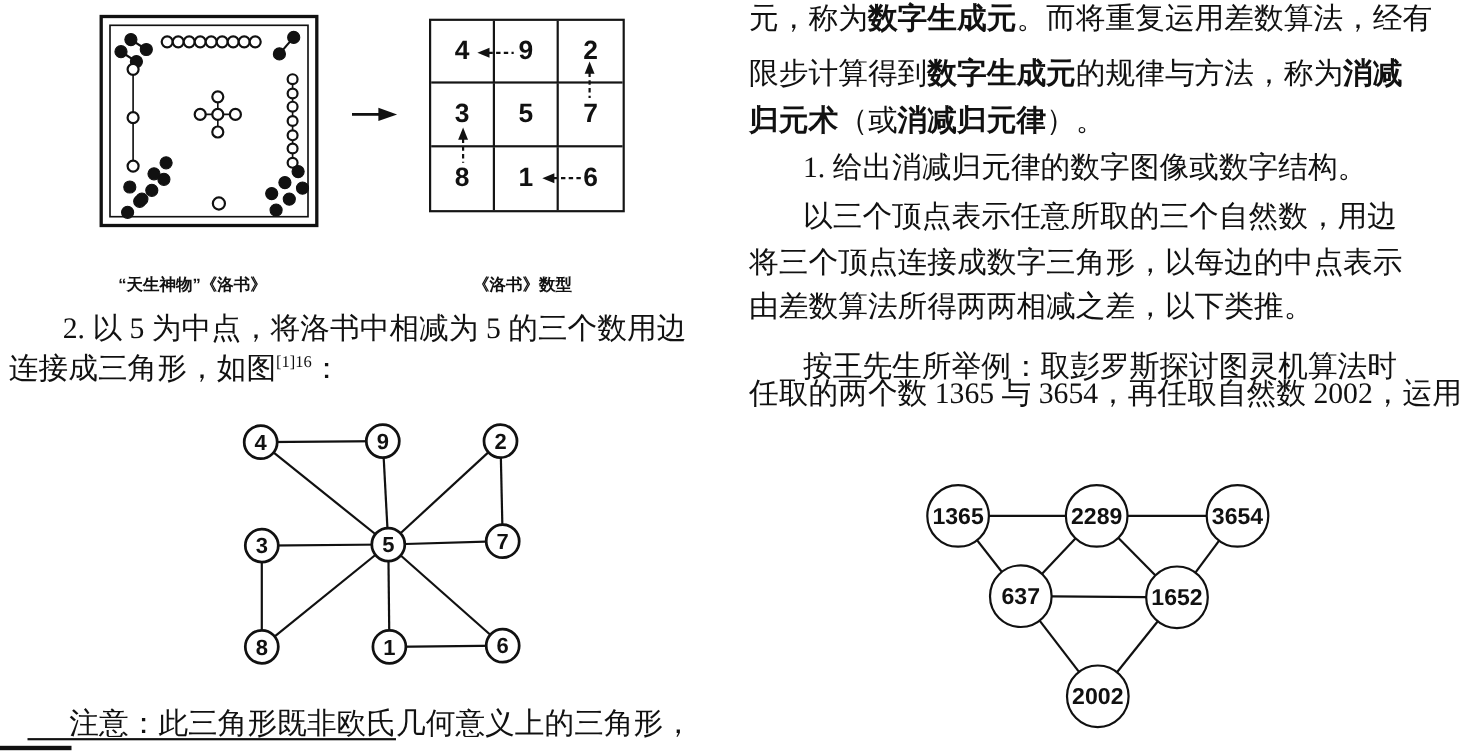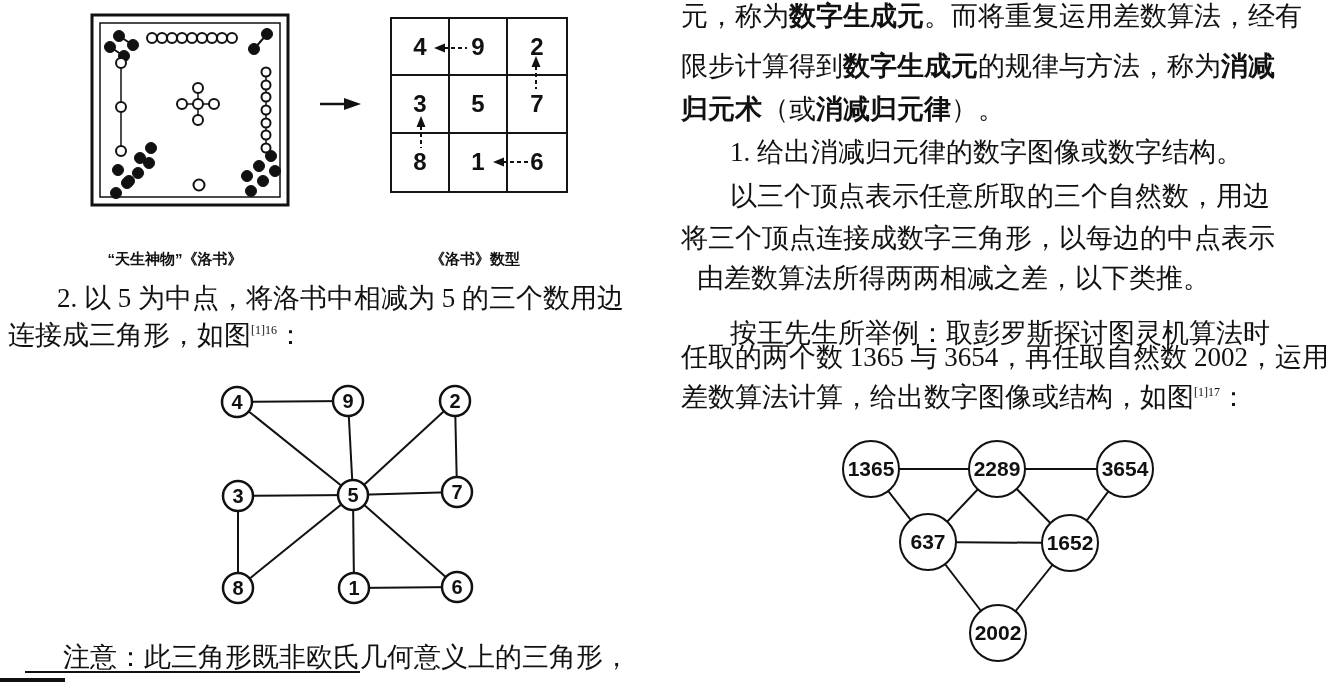--- a/index.html
+++ b/index.html
@@ -1,21 +1,21 @@
 <!DOCTYPE html>
 <html><head>
 <meta charset="utf-8">
 <style>
   html,body{margin:0;padding:0;background:#888;}
   .page{position:relative;width:1343px;height:683px;background:#ffffff;overflow:hidden;
         font-family:"Liberation Serif",serif;color:#111;}
   .overlay{position:absolute;left:0;top:0;width:1343px;height:683px;pointer-events:none;}
   .tline{position:absolute;white-space:nowrap;font-size:27px;line-height:33px;color:#111;}
   .tline b{font-weight:bold;}
-  sup{font-size:12px;line-height:0;letter-spacing:0;}
+  sup{font-size:15px;line-height:0;letter-spacing:0;}
   .caption{position:absolute;font-family:"Liberation Sans",sans-serif;font-weight:bold;
            font-size:15px;text-align:center;color:#111;margin-top:8px;}
   .magic-square{position:absolute;left:390px;top:17px;width:178px;height:176px;
                 border:2.5px solid #151515;display:grid;grid-template-columns:1fr 1fr 1fr;
                 grid-template-rows:1fr 1fr 1fr;box-sizing:border-box;}
   .ms-cell{display:flex;align-items:center;justify-content:center;
            font-family:"Liberation Sans",sans-serif;font-weight:bold;font-size:24px;
            border-right:2px solid #151515;border-bottom:2px solid #151515;}
   .ms-cell:nth-child(3n){border-right:none;}
   .ms-cell:nth-child(n+7){border-bottom:none;}
@@ -163,24 +163,23 @@
   <div class="tline" style="left:63px;top:641px;">注意：此三角形既非欧氏几何意义上的三角形，</div>
   <div class="rule note-underline"></div>
   <div class="rule footnote-rule"></div>
 
   <div class="tline" style="left:681px;top:0;"><span>元，称为</span><b>数字生成元</b><span>。而将重复运用差数算法，经有</span></div>
   <div class="tline" style="left:681px;top:50px;"><span>限步计算得到</span><b>数字生成元</b><span>的规律与方法，称为</span><b>消减</b></div>
   <div class="tline" style="left:681px;top:93px;"><b>归元术</b><span>（或</span><b>消减归元律</b><span>）。</span></div>
   <div class="tline" style="left:730px;top:136px;">1. 给出消减归元律的数字图像或数字结构。</div>
   <div class="tline" style="left:730px;top:180px;">以三个顶点表示任意所取的三个自然数，用边</div>
   <div class="tline" style="left:681px;top:222px;">将三个顶点连接成数字三角形，以每边的中点表示</div>
-  <div class="tline" style="left:681px;top:262px;margin-left:16px;">由差数算法所得两两相减之差，以下类推。</div>
+  <div class="tline" style="left:681px;top:262px;">由差数算法所得两两相减之差，以下类推。</div>
   <div class="tline" style="left:730px;top:317px;">按王先生所举例：取彭罗斯探讨图灵机算法时</div>
   <div class="tline" style="left:681px;top:341px;">任取的两个数 1365 与 3654，再任取自然数 2002，运用</div>
-  <div class="tline" style="left:681px;top:381px;"><span>差数算法计算，给出数字图像或结构，如图</span><sup>[1]17</sup><span>：</span></div>
 
   <svg class="overlay" id="graph1" viewBox="0 0 1343 683">
       <line x1="237" y1="402" x2="348" y2="401" stroke="#111" stroke-width="2"></line>
       <line x1="237" y1="402" x2="353" y2="495" stroke="#111" stroke-width="2"></line>
       <line x1="348" y1="401" x2="353" y2="495" stroke="#111" stroke-width="2"></line>
       <line x1="455" y1="401" x2="353" y2="495" stroke="#111" stroke-width="2"></line>
       <line x1="455" y1="401" x2="457" y2="492" stroke="#111" stroke-width="2"></line>
       <line x1="353" y1="495" x2="457" y2="492" stroke="#111" stroke-width="2"></line>
       <line x1="238" y1="496" x2="353" y2="495" stroke="#111" stroke-width="2"></line>
       <line x1="238" y1="496" x2="238" y2="588" stroke="#111" stroke-width="2"></line>

